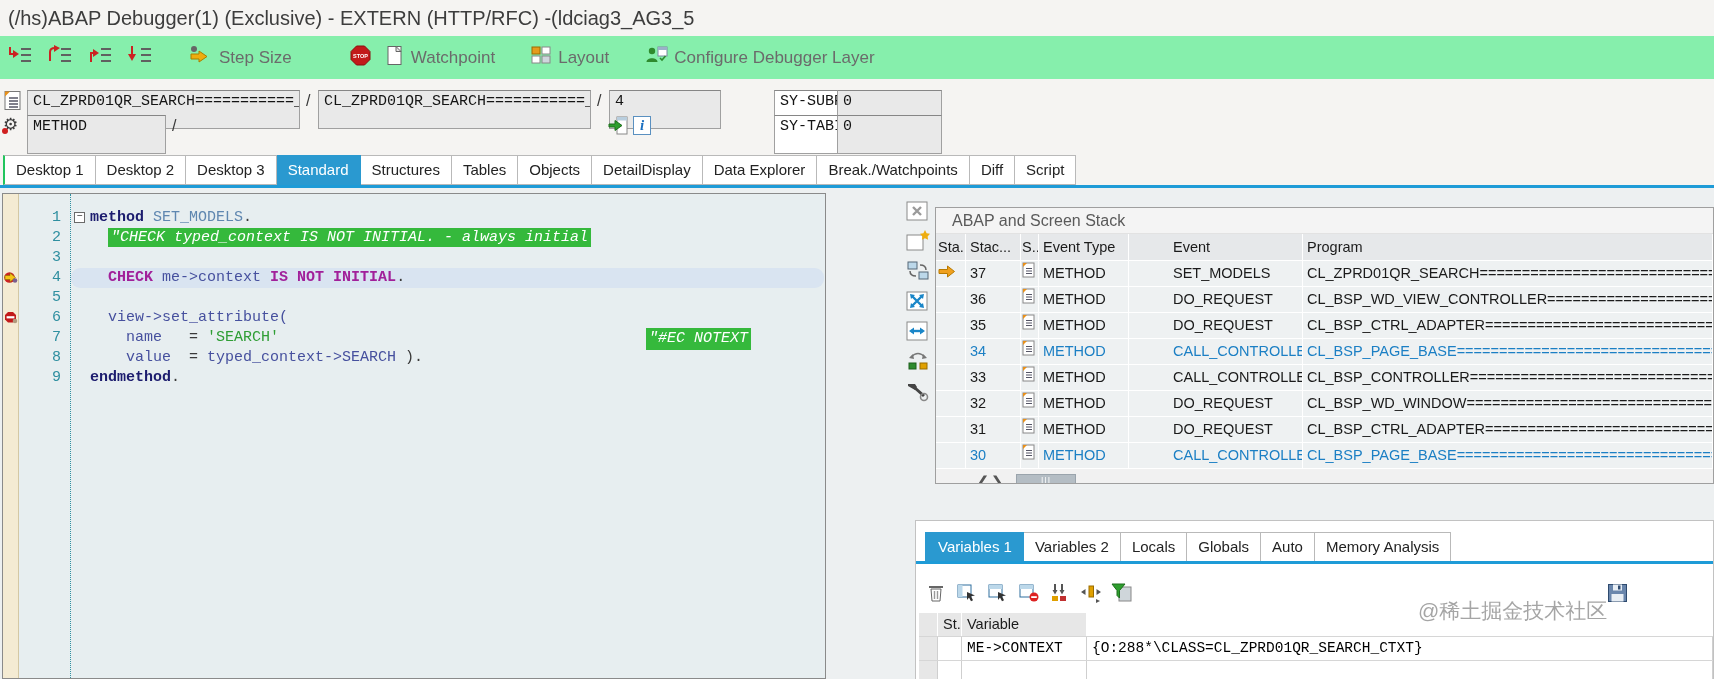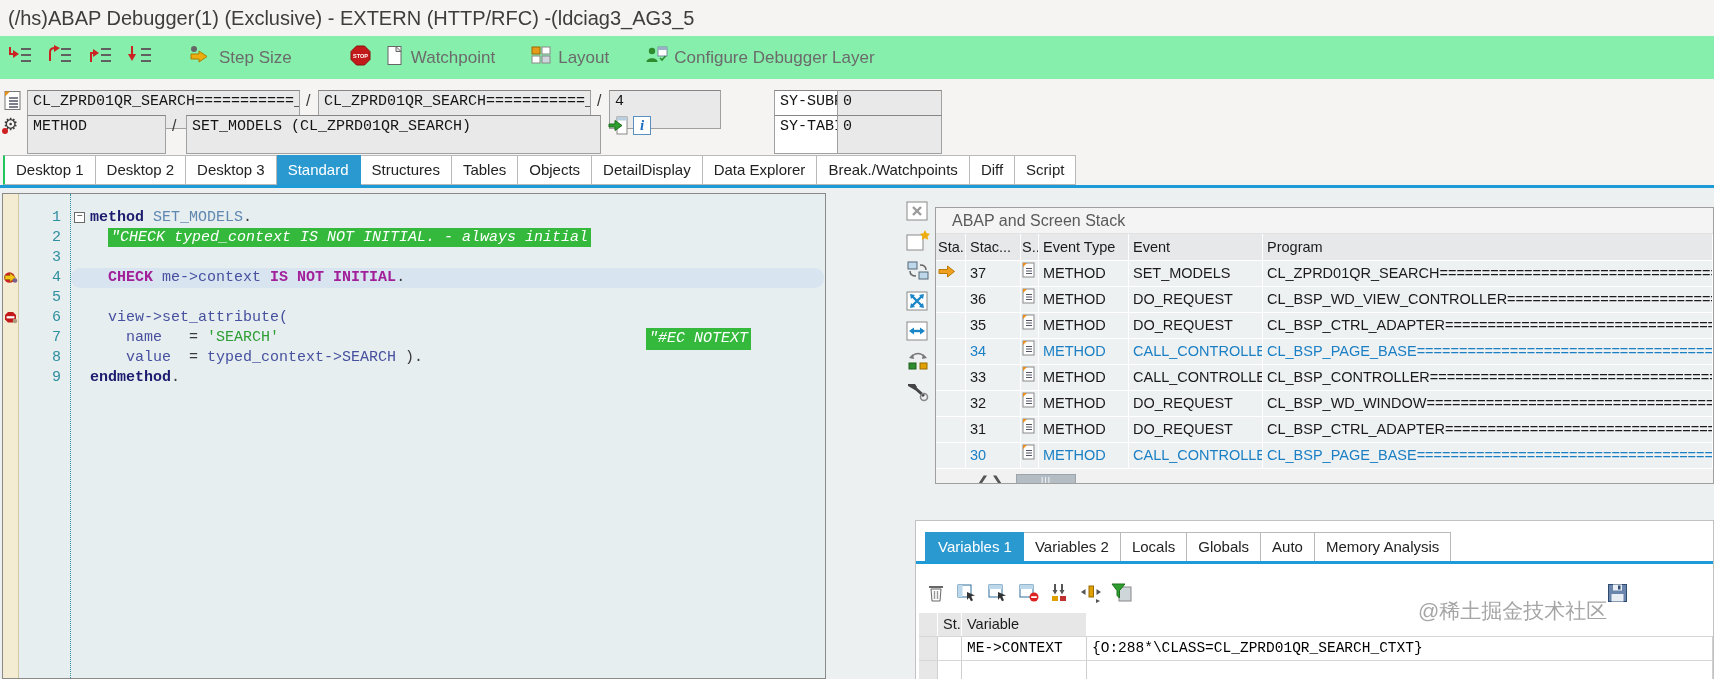--- a/index.html
+++ b/index.html
@@ -67,21 +67,21 @@
   .stack{position:absolute;left:935px;top:19px;right:0;height:277px;background:#fff;
     border:1px solid #9f9f9f;box-sizing:border-box;overflow:hidden;}
   .stack-title{height:25px;line-height:25px;background:#f4f4f4;color:#5a5a5a;font-size:16px;padding-left:16px;border-bottom:1px solid #e2e2e2;}
   .srow{display:flex;height:25px;line-height:25px;font-size:14.5px;color:#1b1b1b;background:#eef1f2;border-top:1px solid #fff;}
   .srow.head{background:#e6e8ea;color:#1b1b1b;border-top:none;height:26px;line-height:26px;}
   .sc{box-sizing:border-box;border-right:1px solid #fff;overflow:hidden;white-space:nowrap;padding:0 4px;}
   .c1{width:30px;flex:none;padding:0 2px;}
   .c2{width:55px;flex:none;}
   .c3{width:18px;flex:none;padding:0 1px;}
   .c4{width:90px;flex:none;}
-  .c5{width:134px;flex:none;}
+  .c5{width:134px;flex:none;margin-left:40px;}
   .c6{flex:1;}
   .srow.link, .srow.link .sc{color:#1b7fc4;}
   .stack-scroll{display:flex;align-items:center;height:26px;background:#f1f1f1;border-top:1px solid #fff;}
   .sbtn{width:14px;text-align:center;color:#555;font-size:15px;line-height:26px;}
   .sthumb{margin-left:12px;width:58px;height:15px;background:#b4bdc4;border:1px solid #9aa4ac;
     color:#fff;font-size:9px;line-height:13px;text-align:center;letter-spacing:1px;}
 
   
   .vars{position:absolute;left:915px;top:332px;right:0;bottom:0;background:#fff;
     border:1px solid #c2c2c2;border-bottom:none;box-sizing:border-box;}
@@ -199,21 +199,20 @@
     <span class="slash" style="left:306px;top:13px;">/</span>
     <div class="fld" style="left:318px;top:11px;width:273px;">CL_ZPRD01QR_SEARCH===========_</div>
     <span class="slash" style="left:597px;top:13px;">/</span>
     <div class="fld" style="left:609px;top:11px;width:112px;">4</div>
     <div class="fld white" style="left:727px;top:11px;width:107px;">SY-SUBRC</div>
     <div class="fld" style="left:837px;top:11px;width:105px;">0</div>
 
     <span class="rowico gearchar" style="left:3px;top:37px;">⚙<i></i></span>
     <div class="fld" style="left:27px;top:36px;width:139px;">METHOD</div>
     <span class="slash" style="left:172px;top:38px;">/</span>
-    <div class="fld" style="left:186px;top:36px;width:415px;">SET_MODELS (CL_ZPRD01QR_SEARCH)</div>
     <span class="rowico" style="left:608px;top:36px;"><svg width="21" height="21">
           <rect x="9" y="2" width="10" height="17" fill="#fff" stroke="#888"></rect>
           <rect x="9" y="2" width="10" height="3.5" fill="#b9cede"></rect>
           <path d="M1 9h6V5.5l7 5-7 5V12H1z" fill="#2e9e2e" stroke="#1c6e1c"></path>
         </svg></span>
     <span class="rowico infoico" style="left:633px;top:37px;">i</span>
     <div class="fld white" style="left:727px;top:36px;width:107px;">SY-TABIX</div>
     <div class="fld" style="left:837px;top:36px;width:105px;">0</div>
   </div>
 

